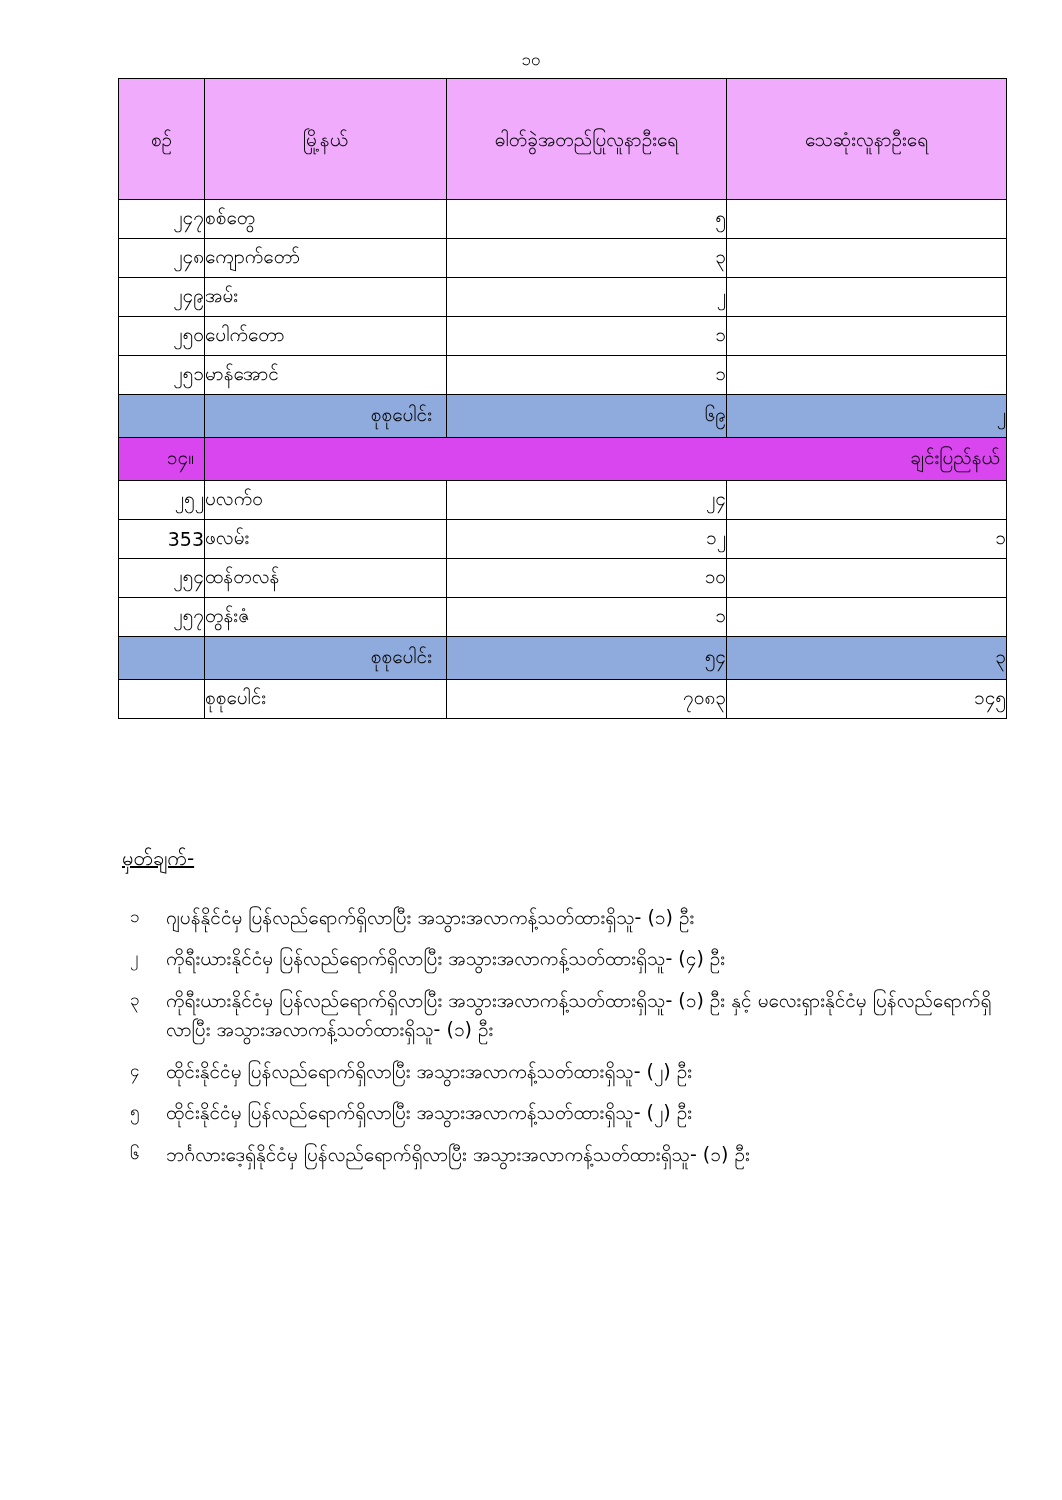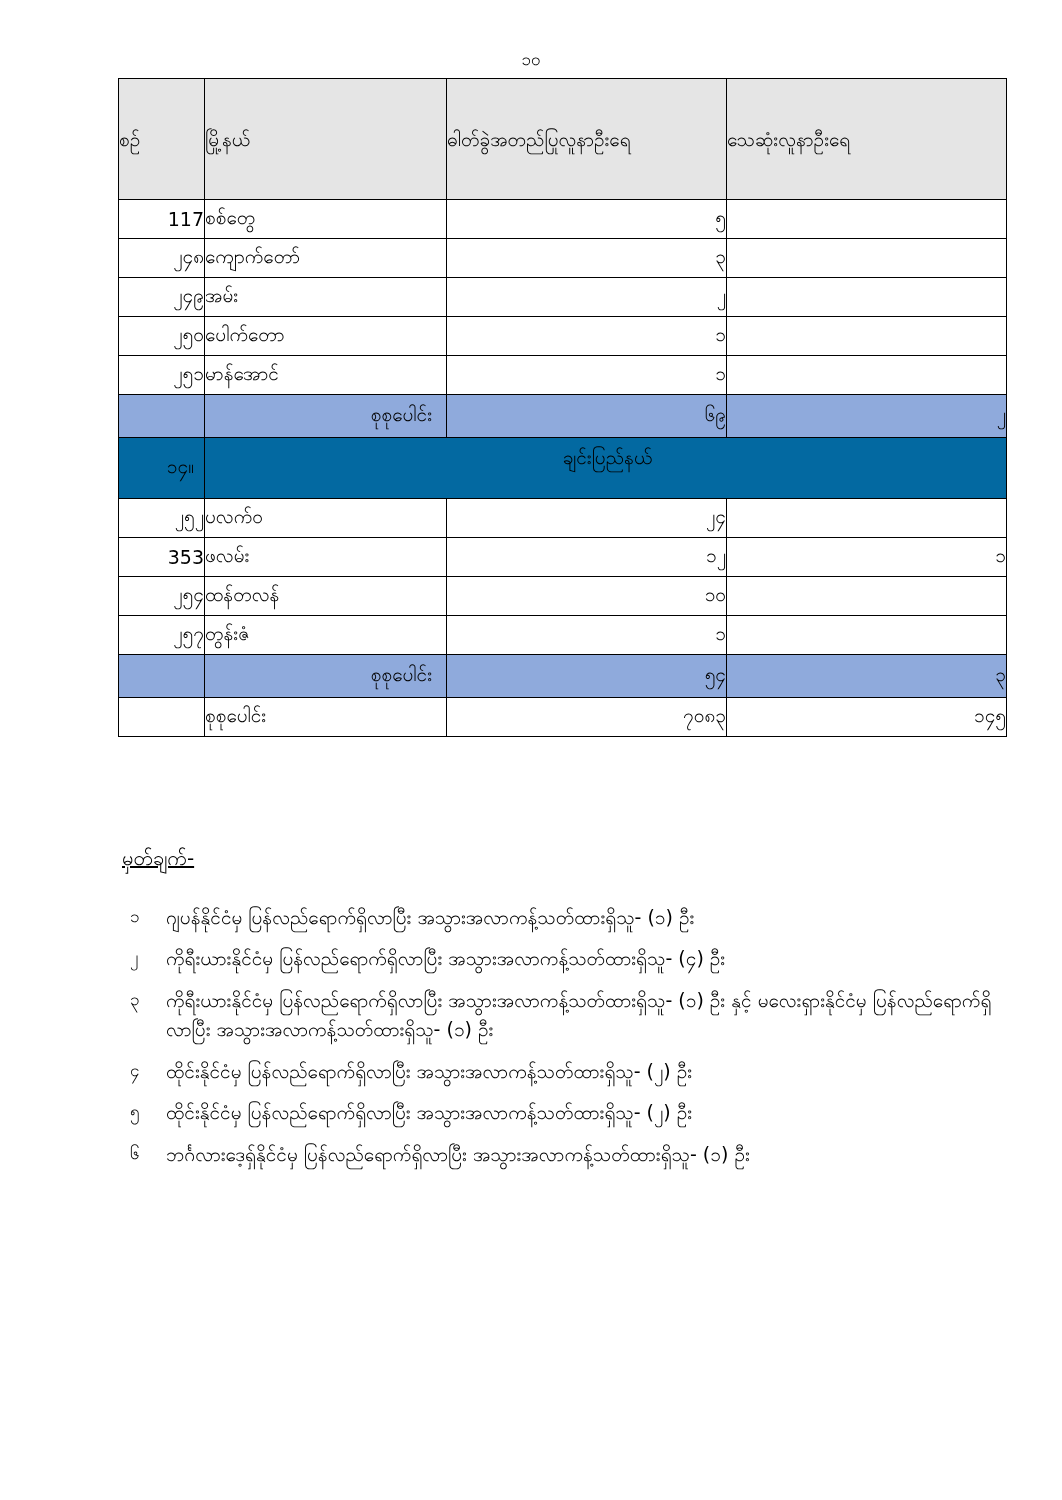--- a/index.html
+++ b/index.html
@@ -46,22 +46,23 @@
     font-weight: normal;
     font-size: 19px;
     vertical-align: middle;
   }
   .col-no      { width: 86px; }
   .col-town    { width: 242px; }
   .col-cases   { width: 280px; }
   .col-deaths  { width: 280px; }
 
   thead td {
-    background: #e5e5e5;
+    background: #f0abfc;
     height: 120px;
+    text-align: center;
     font-size: 19px;
     line-height: 1.4;
     padding: 4px 6px;
   }
   tbody td {
     height: 38px;
   }
   .cell-no {
     text-align: right;
     padding: 2px 10px 2px 4px;
@@ -79,30 +80,30 @@
   }
   tr.total td {
     background: #8FAADC;
   }
   tr.total .cell-label {
     text-align: right;
     padding: 2px 14px 2px 4px;
     font-size: 19px;
   }
   tr.region td {
-    background: #0369a1;
+    background: #d946ef;
   }
   tr.region .cell-region-no {
     text-align: right;
     padding: 2px 10px 2px 4px;
     font-size: 19px;
   }
   tr.region .cell-region-name {
-    text-align: center;
-    padding: 2px 6px 20px 10px;
+    text-align: right;
+    padding: 2px 6px 2px 10px;
     font-size: 19px;
   }
   tr.grand td {
     background: #ffffff;
   }
   .notes {
     position: absolute;
     top: 845px;
     left: 122px;
     width: 880px;
@@ -150,21 +151,21 @@
       <thead>
         <tr>
           <td>စဉ်</td>
           <td>မြို့နယ်</td>
           <td>ဓါတ်ခွဲအတည်ပြုလူနာဦးရေ</td>
           <td>သေဆုံးလူနာဦးရေ</td>
         </tr>
       </thead>
       <tbody id="table-body">
           <tr class="data-row">
-            <td class="cell-no">117</td>
+            <td class="cell-no">၂၄၇</td>
             <td class="cell-town">စစ်တွေ</td>
             <td class="cell-num">၅</td>
             <td class="cell-num"></td>
           </tr>
           <tr class="data-row">
             <td class="cell-no">၂၄၈</td>
             <td class="cell-town">ကျောက်တော်</td>
             <td class="cell-num">၃</td>
             <td class="cell-num"></td>
           </tr>

